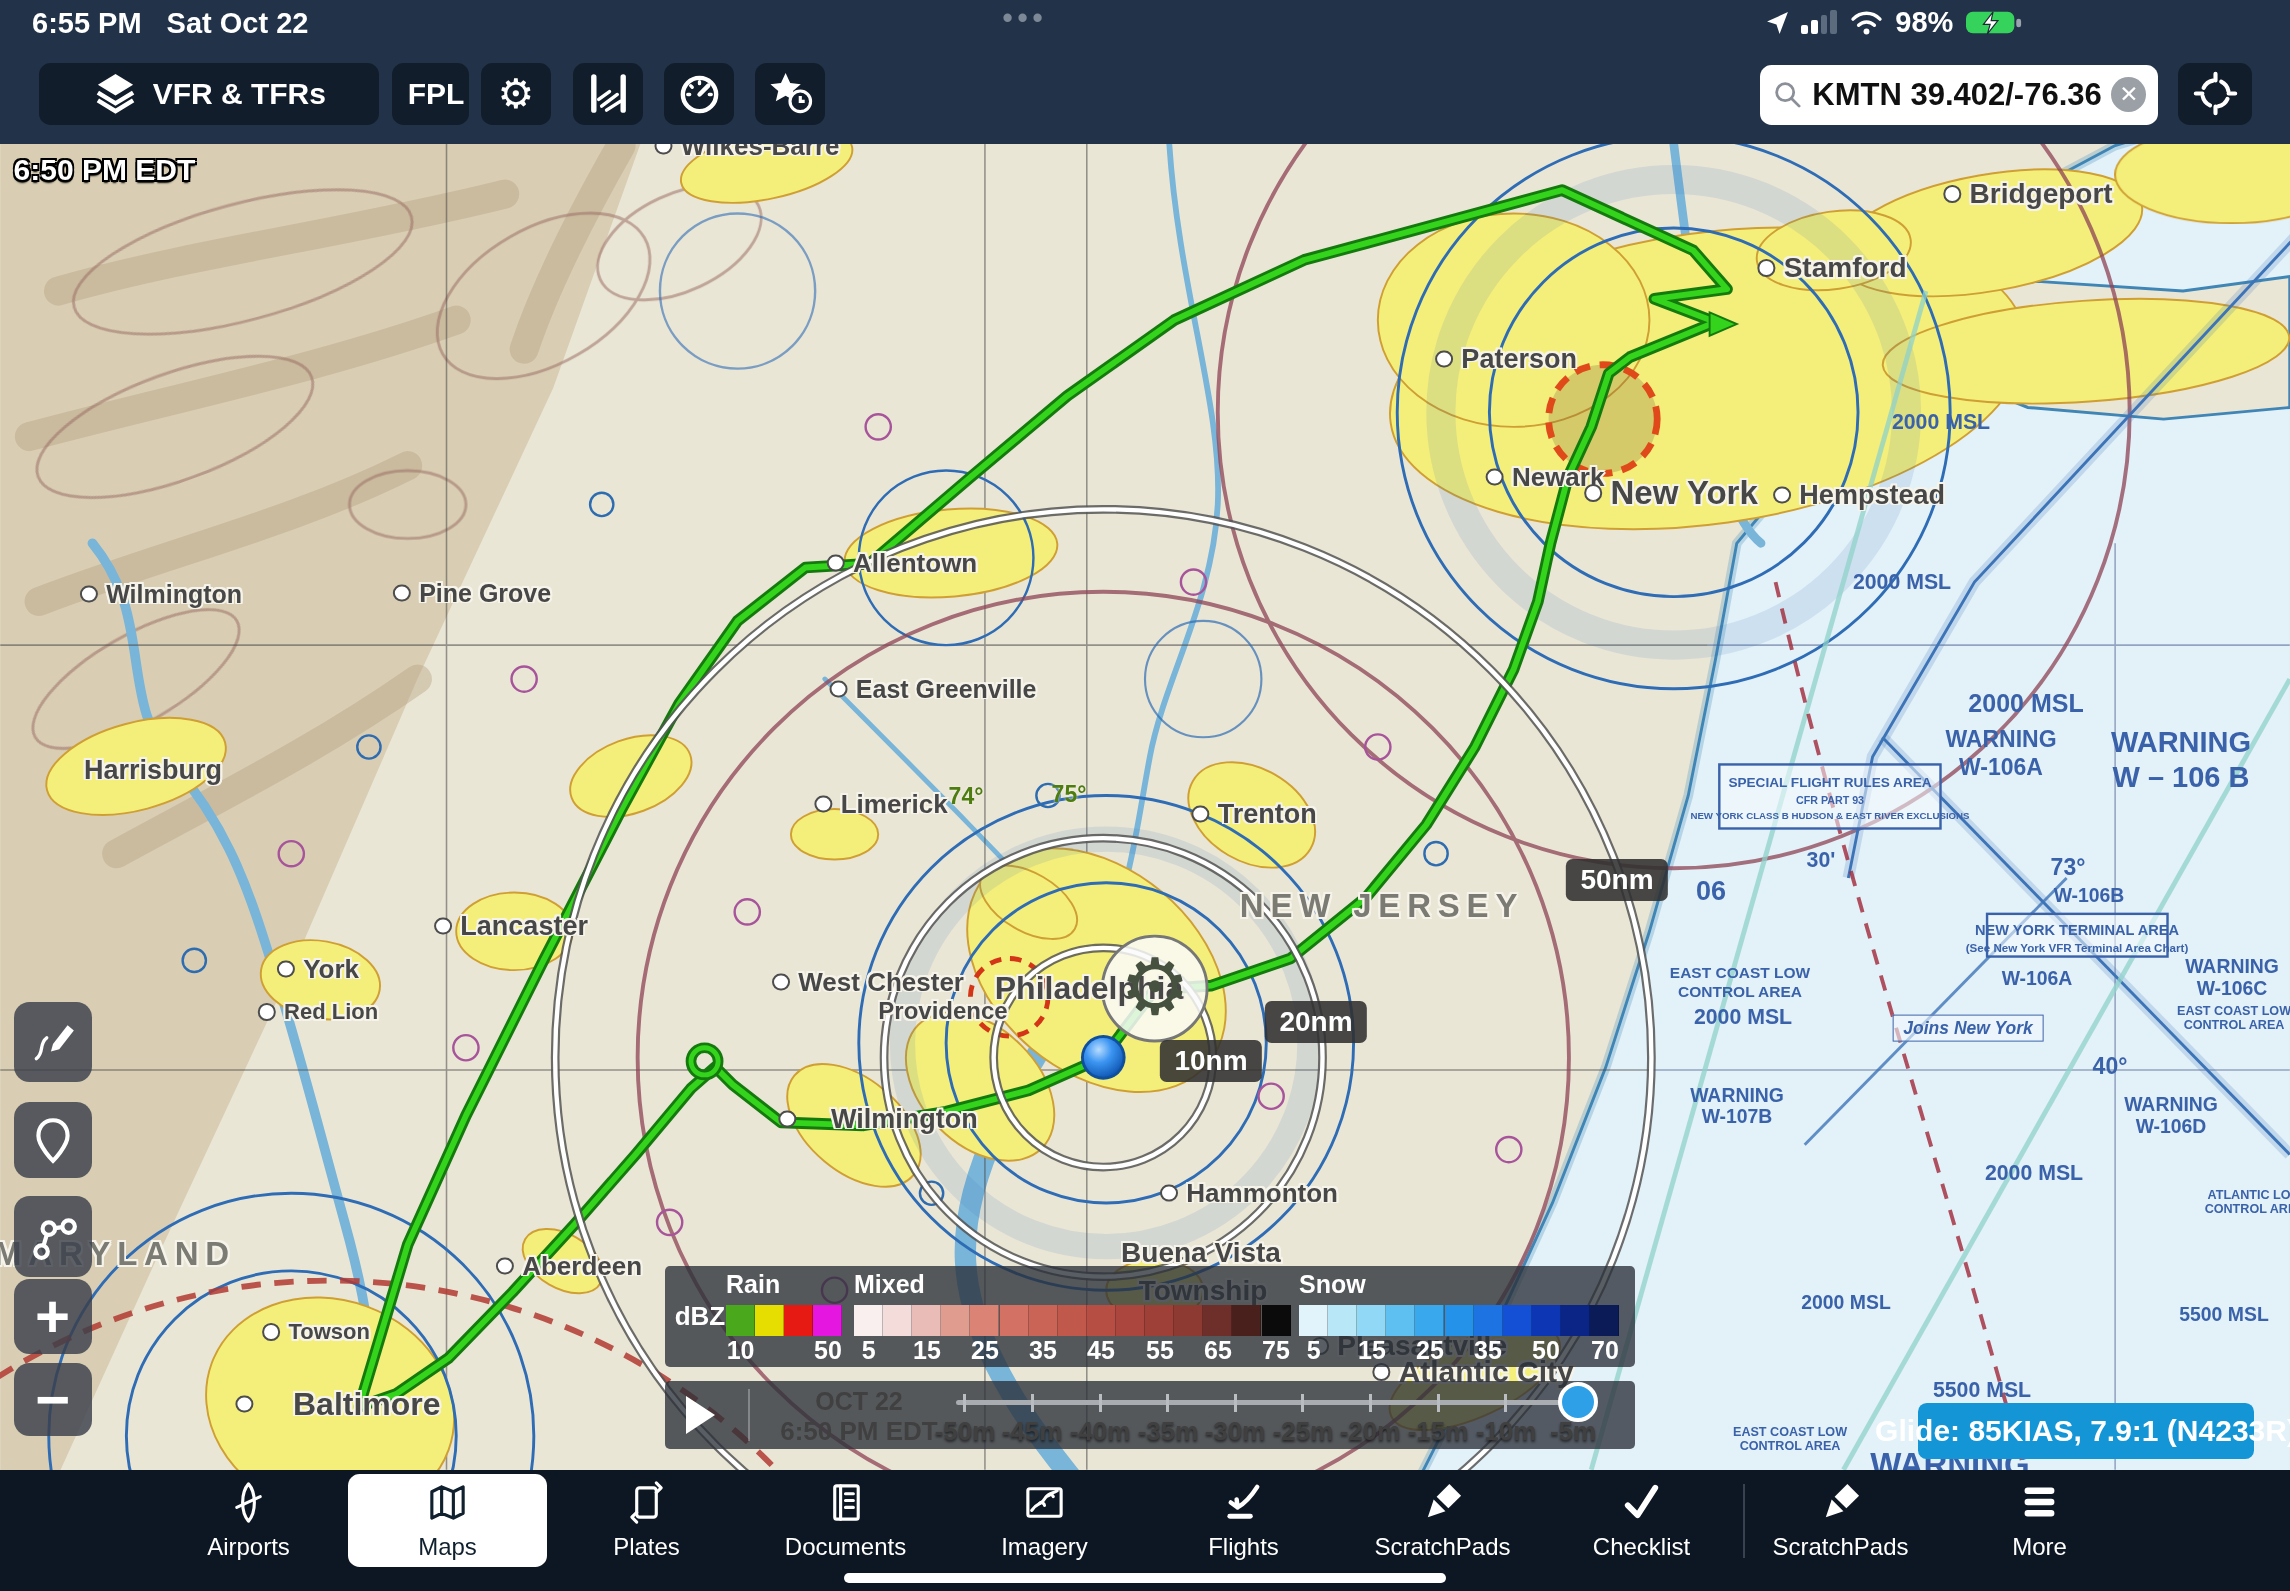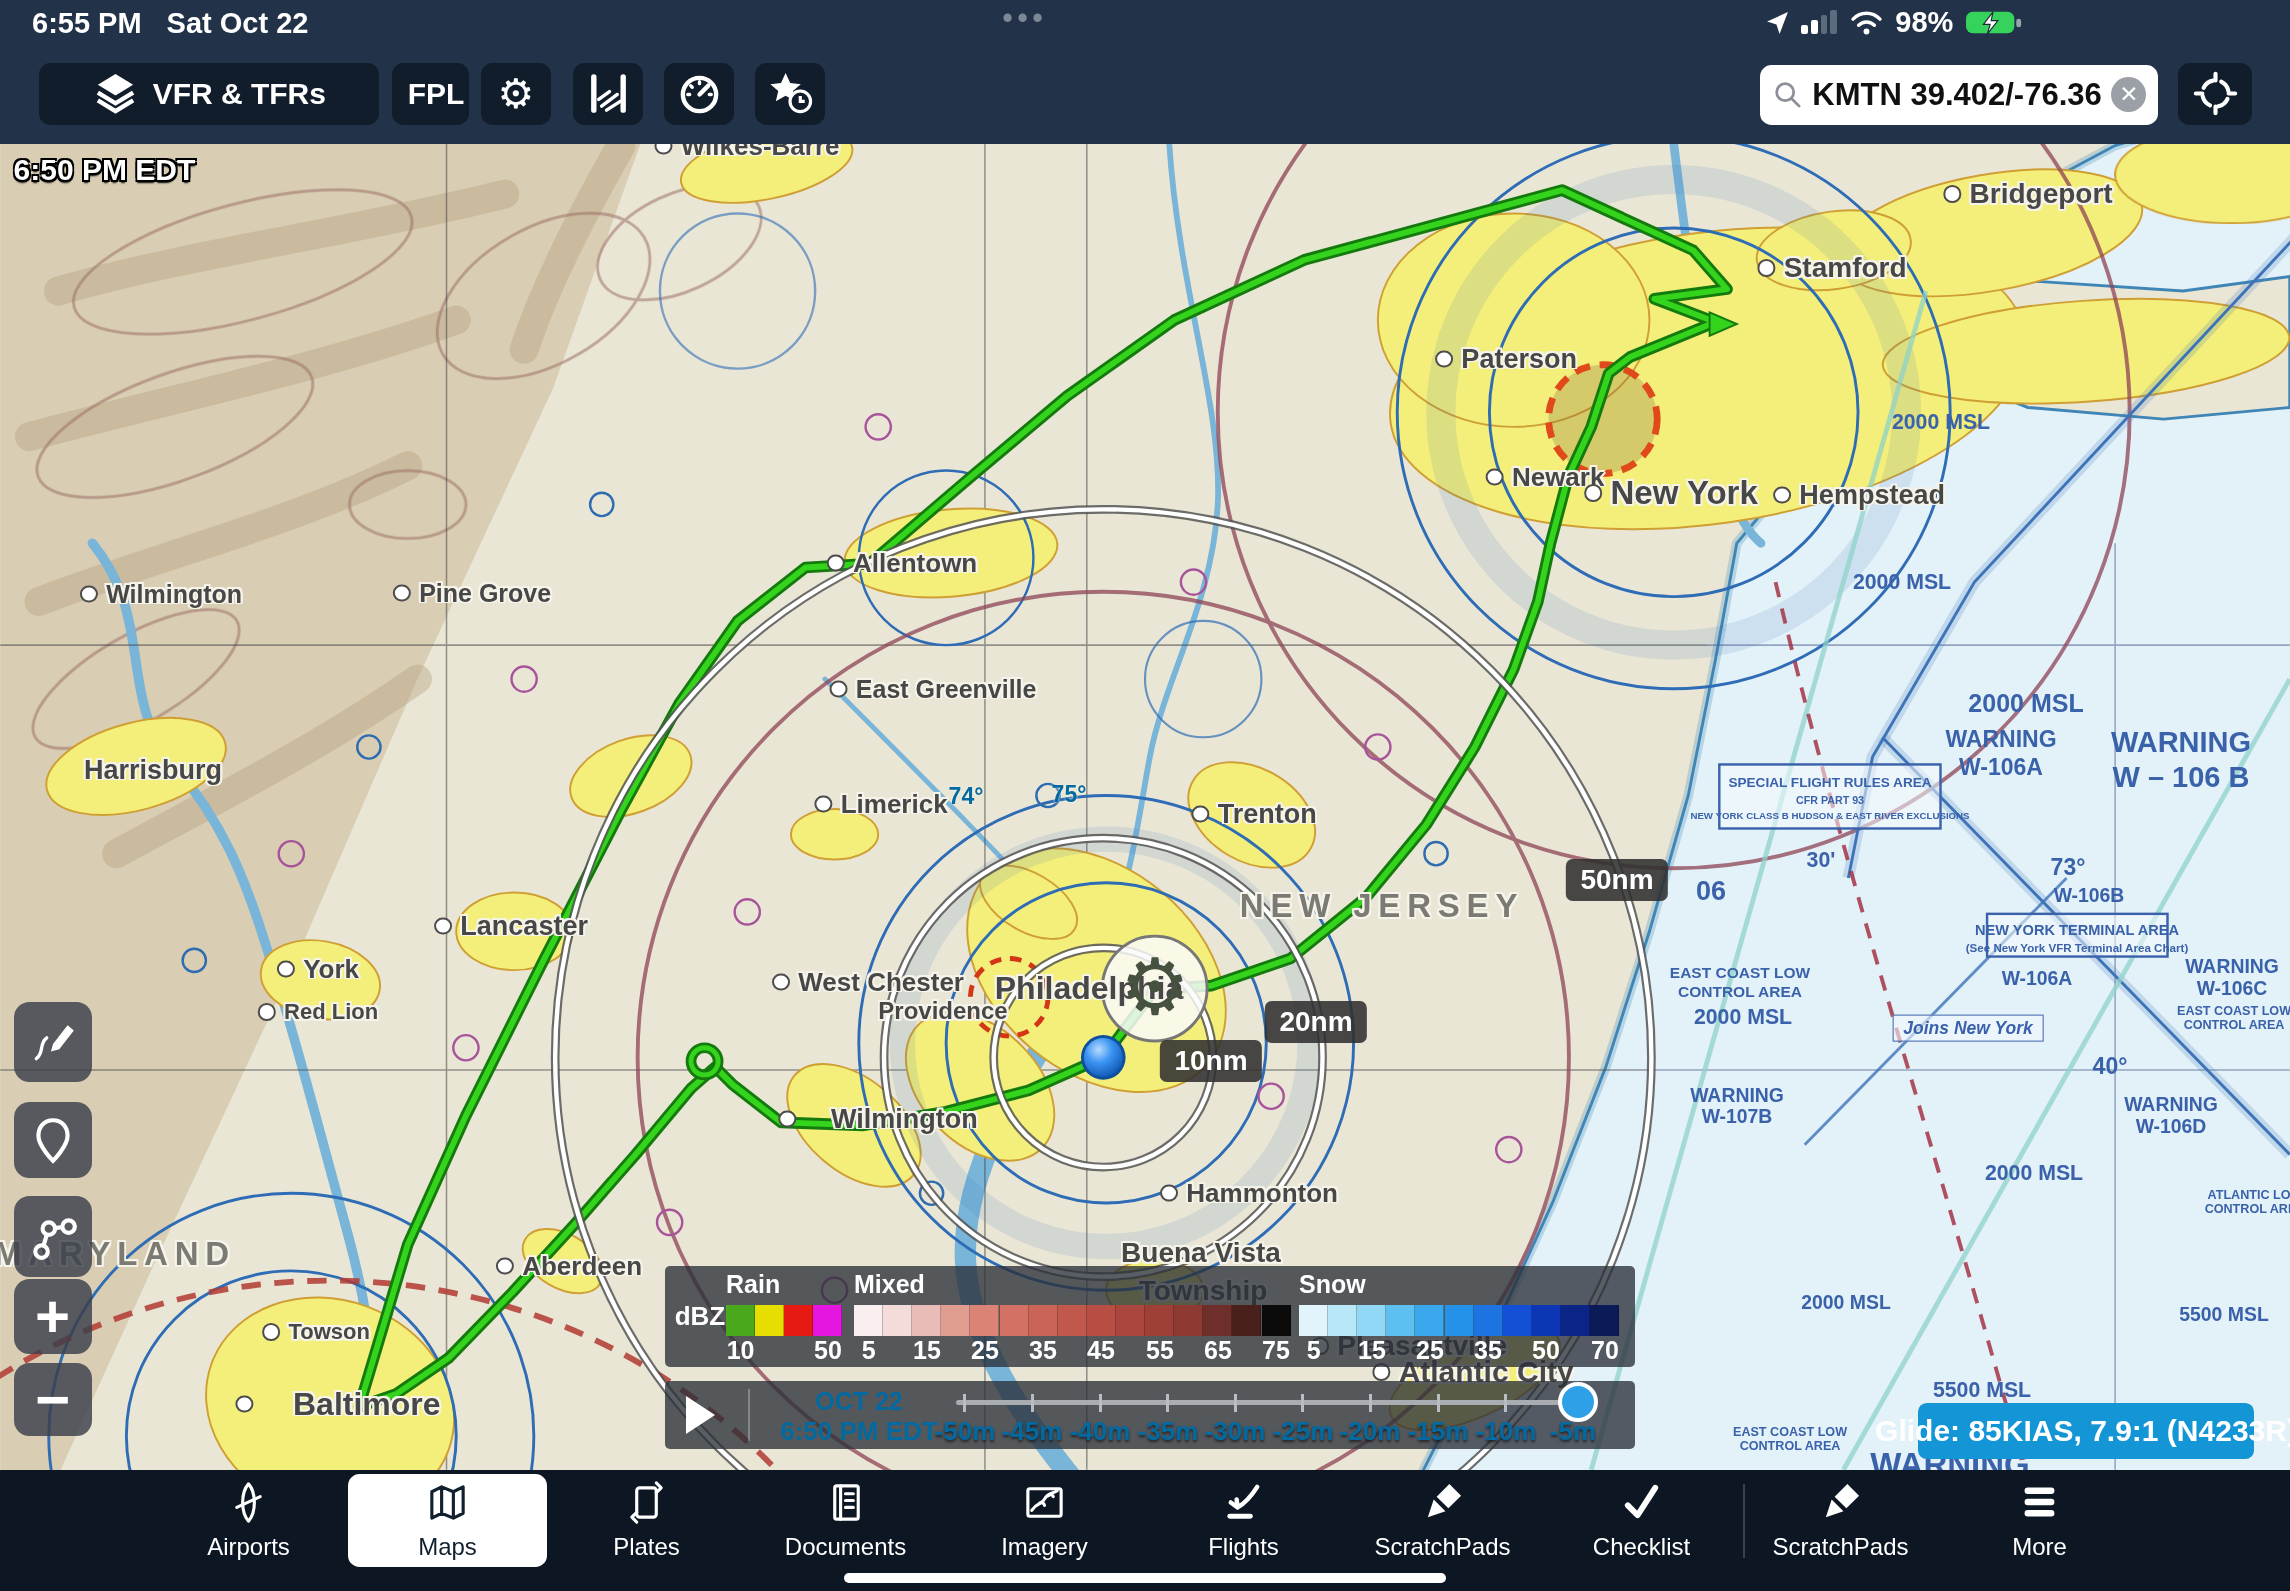--- a/index.html
+++ b/index.html
@@ -24,21 +24,21 @@
   .clearbtn{width:35px;height:35px;border-radius:50%;background:#9aa0a6;color:#fff;font-size:23px;font-weight:bold;
     display:flex;align-items:center;justify-content:center;}
   
   .city{position:absolute;transform:translate(-50%,-50%);display:flex;align-items:center;gap:8.7px;color:#474747;
     font-weight:bold;white-space:nowrap;z-index:3;
     text-shadow:-1.9px -1.9px 0 #f6f4ea,1.9px -1.9px 0 #f6f4ea,-1.9px 1.9px 0 #f6f4ea,1.9px 1.9px 0 #f6f4ea,0 1.9px 0 #f6f4ea,0 -1.9px 0 #f6f4ea,1.9px 0 0 #f6f4ea,-1.9px 0 0 #f6f4ea;}
   .city .mk{width:13.6px;height:13.6px;border:2.9px solid #4d4d4d;background:#fff;border-radius:50%;flex:0 0 auto;}
   .city.state{color:#7b7b74;letter-spacing:6.8px;}
   .ol{position:absolute;transform:translate(-50%,-50%);color:#3a62aa;font-weight:bold;white-space:nowrap;z-index:3;}
   .ol.box{border:1.9px solid #3a62aa;background:rgba(242,249,253,.6);padding:1.9px 9.7px;font-style:italic;}
-  .darklbl{position:absolute;transform:translate(-50%,-50%);color:#0369a1;font-weight:bold;font-size:23px;z-index:3;
+  .darklbl{position:absolute;transform:translate(-50%,-50%);color:#4d7c0f;font-weight:bold;font-size:23px;z-index:3;
     text-shadow:0 0 2.9px #f6f4ea;}
   .ringb{position:absolute;transform:translate(-50%,-50%);background:rgba(48,48,48,.88);color:#fff;font-weight:bold;
     font-size:28px;padding:4.9px 14.6px;border-radius:6.8px;z-index:4;white-space:nowrap;}
   .timeoverlay{position:absolute;left:13.6px;top:153px;color:#fff;font-size:30px;font-weight:bold;z-index:4;
     text-shadow:-1.9px -1.9px 0 #000,1.9px -1.9px 0 #000,-1.9px 1.9px 0 #000,1.9px 1.9px 0 #000,0 2.9px 1.9px #000;}
   .ownship-gear{position:absolute;left:1155px;top:987px;transform:translate(-50%,-50%);z-index:5;
     font-family:"DejaVu Sans",sans-serif;font-size:78px;color:#46523f;line-height:1;}
   .glide{position:absolute;left:1918px;top:1403px;width:336px;height:56px;background:#1495d6;border-radius:8.7px;
     color:#fff;font-size:30px;font-weight:bold;display:flex;align-items:center;justify-content:center;z-index:6;white-space:nowrap;}
   
@@ -48,21 +48,21 @@
   
   .legend{position:absolute;left:665px;top:1266px;width:970px;height:101px;background:rgba(42,47,56,.78);
     border-radius:4.9px;z-index:6;color:#fff;}
   .legend .dbz{position:absolute;left:9.7px;top:35px;font-size:26px;font-weight:bold;}
   .lsec{position:absolute;top:0;height:101px;}
   .lsec .nm{position:absolute;left:0;top:3.9px;font-size:25px;font-weight:bold;}
   .lsec .sw{position:absolute;top:39px;height:31px;width:29px;box-sizing:border-box;border-right:1px solid rgba(0,0,0,.25);}
   .lsec .tk{position:absolute;top:70px;transform:translateX(-50%);font-size:25px;font-weight:bold;}
   
   .timeline{position:absolute;left:665px;top:1381px;width:970px;height:68px;background:rgba(42,47,56,.78);
-    border-radius:4.9px;z-index:6;color:#0369a1;}
+    border-radius:4.9px;z-index:6;color:#404040;}
   .timeline .play{position:absolute;left:21.3px;top:14.6px;width:0;height:0;border-left:29px solid #fff;
     border-top:19.4px solid transparent;border-bottom:19.4px solid transparent;}
   .timeline .sep{position:absolute;left:83px;top:7.8px;width:1.9px;height:52px;background:rgba(255,255,255,.28);}
   .timeline .date{position:absolute;left:92px;top:5.8px;width:204px;text-align:center;font-weight:bold;}
   .timeline .date .l1{font-size:25px;}
   .timeline .date .l2{font-size:26px;}
   .timeline .track{position:absolute;left:291px;top:19.4px;width:631px;height:4.9px;background:#a9adb2;border-radius:2.9px;}
   .timeline .tick{position:absolute;top:12.6px;width:2.9px;height:18.4px;background:#b9bdc2;}
   .timeline .tlbl{position:absolute;top:35px;transform:translateX(-50%);font-size:26px;font-weight:bold;
     text-shadow:0 1.9px 2.9px rgba(0,0,0,.6);}

